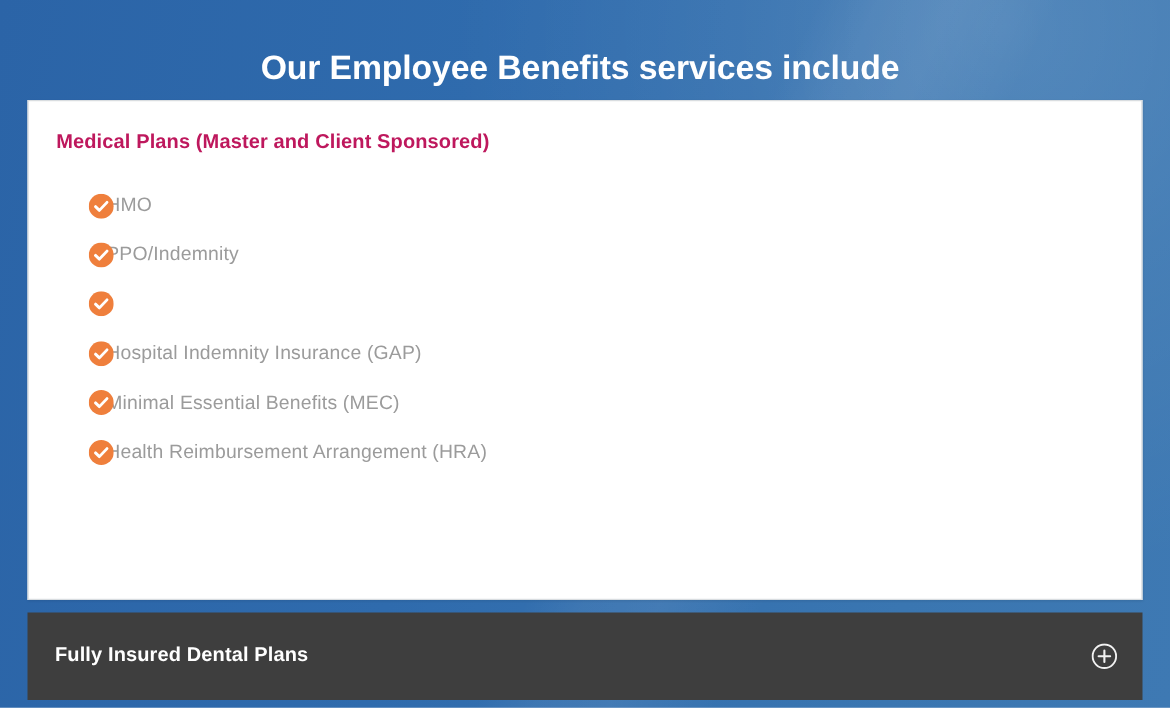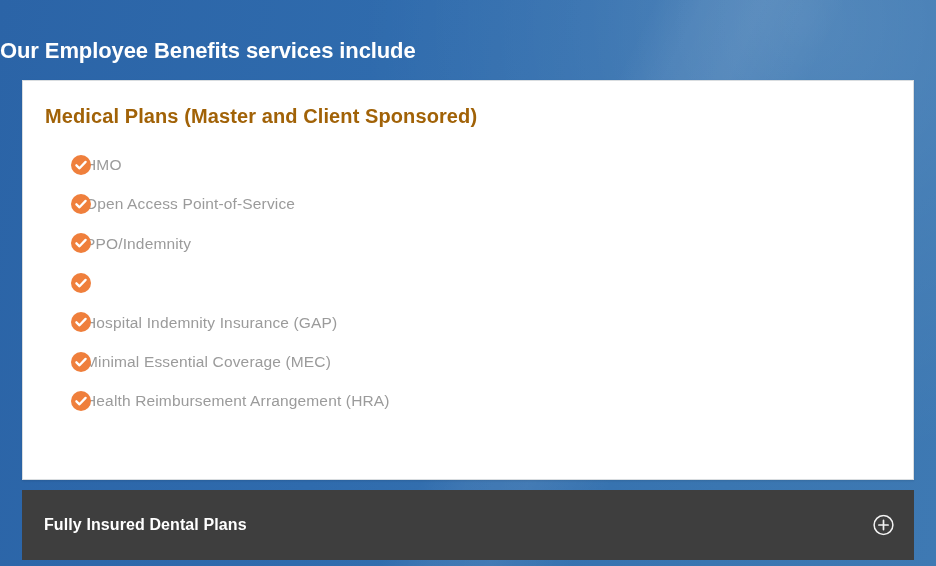--- a/index.html
+++ b/index.html
@@ -33,22 +33,23 @@
   }
 
   
   .page-title {
     position: absolute;
     left: 0;
     top: 0;
     width: 928px;
     height: 72px;
     line-height: 72px;
+    text-align: center;
     color: #ffffff;
-    font-size: 22px;
+    font-size: 27px;
     font-weight: bold;
     letter-spacing: -0.1px;
     white-space: nowrap;
   }
 
   
   .panel-open {
     position: absolute;
     left: 22px;
     top: 80px;
@@ -57,22 +58,22 @@
     background: #ffffff;
     border: 1px solid #d9dde0;
     box-sizing: border-box;
     box-shadow: 0 1px 2px rgba(0,0,0,0.10);
   }
 
   .panel-heading {
     position: absolute;
     left: 22px;
     top: 24px;
-    color: #a16207;
-    font-size: 20px;
+    color: #be185d;
+    font-size: 16px;
     font-weight: bold;
     letter-spacing: 0.1px;
     white-space: nowrap;
   }
 
   .plan-list {
     position: absolute;
     left: 0;
     top: 64px;
     width: 100%;
@@ -157,29 +158,20 @@
         <span class="check-icon">
           <svg viewBox="0 0 20 20" width="20" height="20">
             <circle cx="10" cy="10" r="10" fill="#ef7f3c"></circle>
             <path d="M5.4 10.3 L8.5 13.3 L14.6 6.9" stroke="#ffffff" stroke-width="2.3" fill="none" stroke-linecap="round" stroke-linejoin="round"></path>
           </svg>
         </span>
         <span class="plan-label">HMO</span>
       </li>
 
 
-      <li class="plan-item">
-        <span class="check-icon">
-          <svg viewBox="0 0 20 20" width="20" height="20">
-            <circle cx="10" cy="10" r="10" fill="#ef7f3c"></circle>
-            <path d="M5.4 10.3 L8.5 13.3 L14.6 6.9" stroke="#ffffff" stroke-width="2.3" fill="none" stroke-linecap="round" stroke-linejoin="round"></path>
-          </svg>
-        </span>
-        <span class="plan-label">Open Access Point-of-Service</span>
-      </li>
 
       <li class="plan-item">
         <span class="check-icon">
           <svg viewBox="0 0 20 20" width="20" height="20">
             <circle cx="10" cy="10" r="10" fill="#ef7f3c"></circle>
             <path d="M5.4 10.3 L8.5 13.3 L14.6 6.9" stroke="#ffffff" stroke-width="2.3" fill="none" stroke-linecap="round" stroke-linejoin="round"></path>
           </svg>
         </span>
         <span class="plan-label">PPO/Indemnity</span>
       </li>
@@ -203,21 +195,21 @@
         <span class="plan-label">Hospital Indemnity Insurance (GAP)</span>
       </li>
 
       <li class="plan-item">
         <span class="check-icon">
           <svg viewBox="0 0 20 20" width="20" height="20">
             <circle cx="10" cy="10" r="10" fill="#ef7f3c"></circle>
             <path d="M5.4 10.3 L8.5 13.3 L14.6 6.9" stroke="#ffffff" stroke-width="2.3" fill="none" stroke-linecap="round" stroke-linejoin="round"></path>
           </svg>
         </span>
-        <span class="plan-label">Minimal Essential Coverage (MEC)</span>
+        <span class="plan-label">Minimal Essential Benefits (MEC)</span>
       </li>
 
       <li class="plan-item">
         <span class="check-icon">
           <svg viewBox="0 0 20 20" width="20" height="20">
             <circle cx="10" cy="10" r="10" fill="#ef7f3c"></circle>
             <path d="M5.4 10.3 L8.5 13.3 L14.6 6.9" stroke="#ffffff" stroke-width="2.3" fill="none" stroke-linecap="round" stroke-linejoin="round"></path>
           </svg>
         </span>
         <span class="plan-label">Health Reimbursement Arrangement (HRA)</span>

